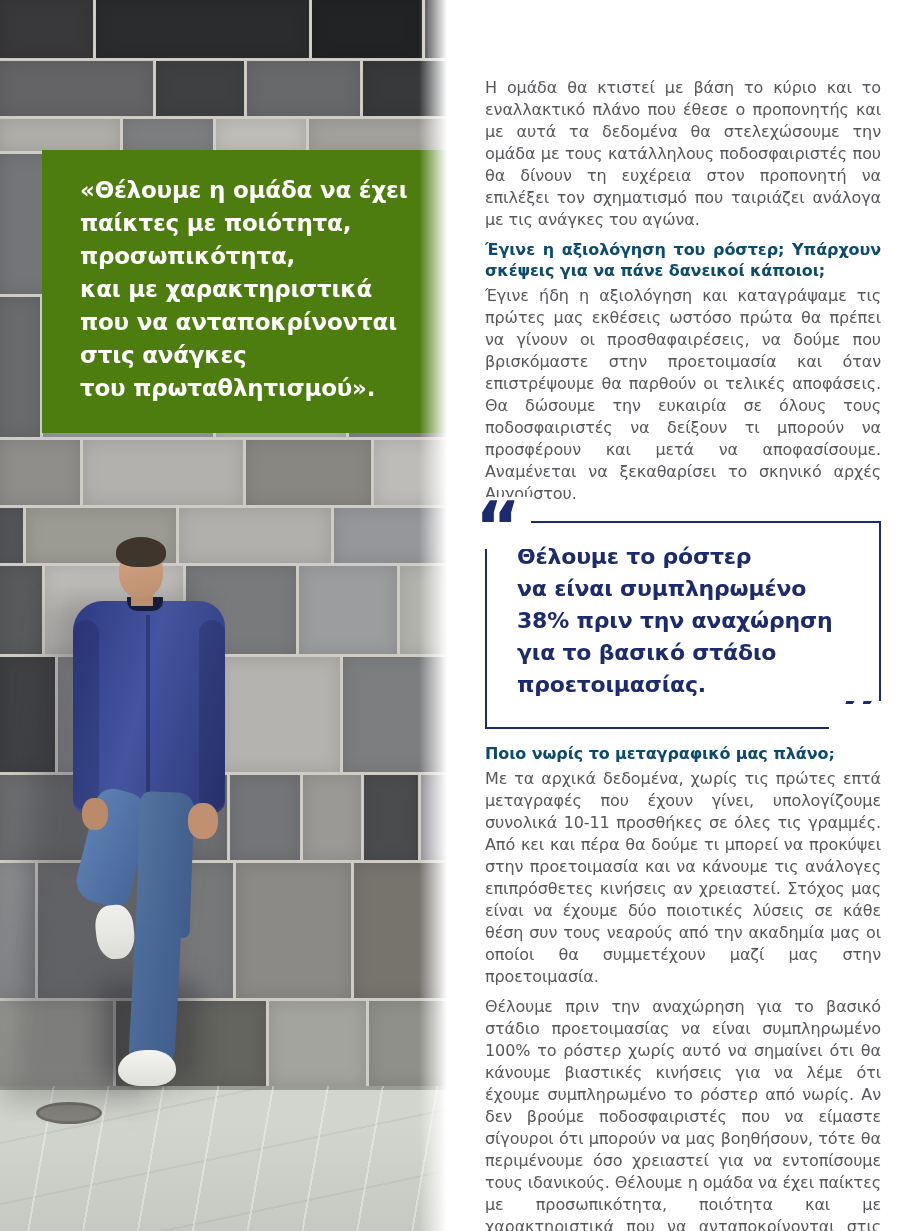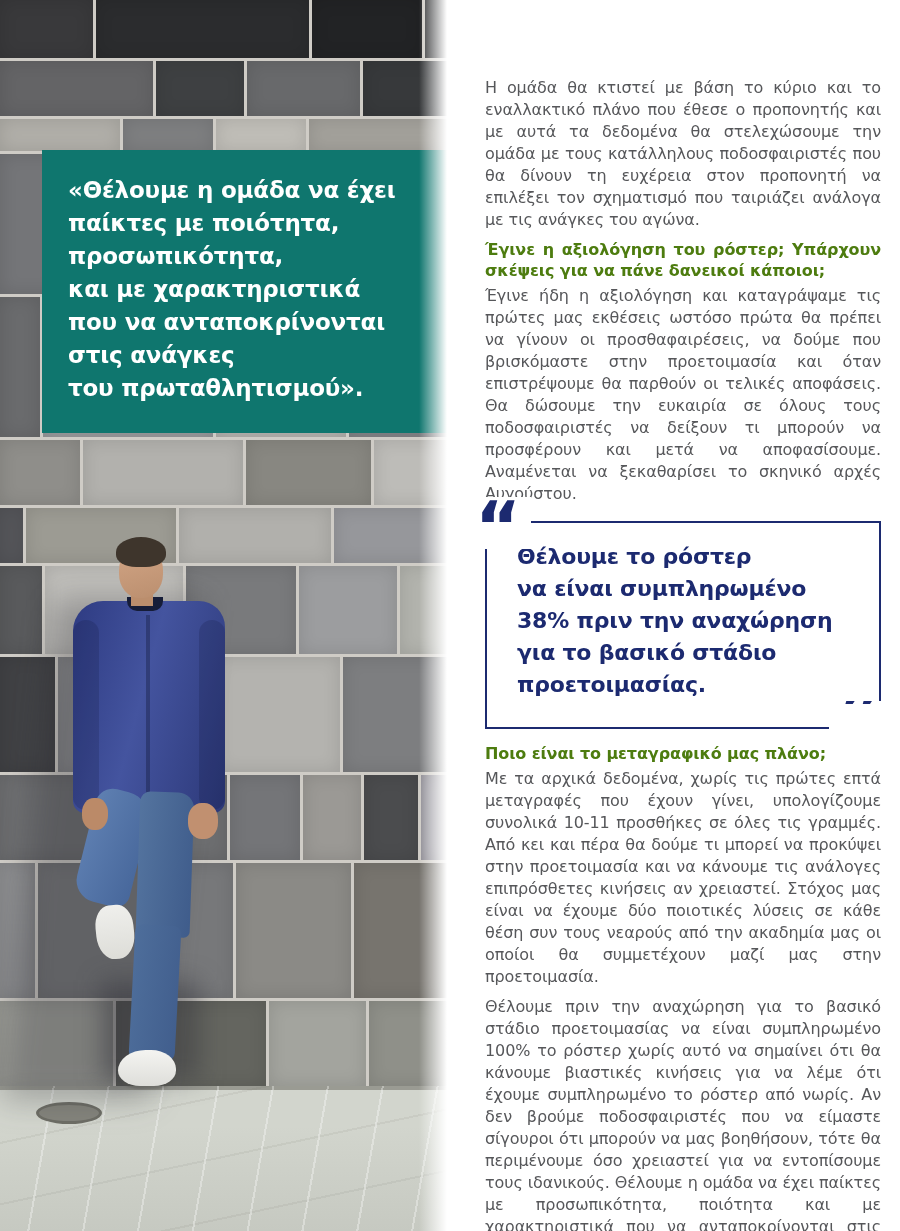--- a/index.html
+++ b/index.html
@@ -43,37 +43,37 @@
   .hand-left{left:82px;top:798px;width:26px;height:32px;background:#bb8a68;border-radius:45%;}
   .hand-right{left:188px;top:803px;width:30px;height:36px;background:#c19070;border-radius:45%;}
   .thigh-bent{left:85px;top:790px;width:56px;height:115px;background:linear-gradient(100deg,#5f80b2,#47679b);border-radius:18px 26px 14px 22px;transform:rotate(14deg);}
   .shoe-bent{left:96px;top:905px;width:38px;height:54px;background:linear-gradient(#efefec,#ddddd8);border-radius:40% 40% 45% 45%;transform:rotate(-6deg);}
   .leg-upper{left:138px;top:792px;width:54px;height:145px;background:linear-gradient(95deg,#54749f,#3f5c8b);border-radius:10px 16px 6px 6px;transform:rotate(2deg);}
   .leg-lower{left:132px;top:925px;width:46px;height:135px;background:linear-gradient(95deg,#4e6e9b,#415e8d);border-radius:8px;transform:rotate(3deg);}
   .shoe-standing{left:118px;top:1050px;width:58px;height:36px;background:linear-gradient(#f4f4f1,#dededa);border-radius:50% 45% 40% 40%/60% 55% 45% 45%;box-shadow:0 3px 2px rgba(80,80,75,.4);}
 
   .overlay-quote{
     position:absolute;left:42px;top:150px;width:450px;height:283px;box-sizing:border-box;
-    background:#0f766e;padding:24px 16px 0 26px;
+    background:#4d7c0f;padding:24px 16px 0 38px;
   }
   .oq-text{
     color:#ffffff;font-weight:bold;font-size:23px;line-height:33px;
     white-space:pre-line;letter-spacing:-.2px;
   }
   .fade{position:absolute;right:0;top:0;bottom:0;width:28px;
     background:linear-gradient(to right, rgba(255,255,255,0), #ffffff);}
 
   
   .content{position:absolute;left:485px;top:77px;width:396px;color:#56575a;}
   .content p{
     margin:0 0 8px 0;font-size:16px;line-height:22px;text-align:justify;
     letter-spacing:-.1px;
   }
   .content h3{
-    margin:5px 0 4px 0;font-size:16px;line-height:21px;color:#4d7c0f;
+    margin:5px 0 4px 0;font-size:16px;line-height:21px;color:#0c4a6e;
     text-align:justify;font-weight:bold;letter-spacing:-.1px;
   }
   .pullquote{
     position:relative;margin:16px 0 14px 0;border:2px solid #1c2a70;
     padding:18px 12px 26px 30px;
   }
   .pq-text{
     color:#1c2a70;font-weight:bold;font-size:22px;line-height:32px;
     white-space:pre-line;letter-spacing:-.2px;
   }
@@ -218,18 +218,18 @@
     <figure class="pullquote" style="margin-left:0;margin-right:0;">
       <span class="q-open">“</span>
       <div class="pq-text">Θέλουμε το ρόστερ
 να είναι συμπληρωμένο
 38% πριν την αναχώρηση
 για το βασικό στάδιο
 προετοιμασίας.</div>
       <span class="q-close">”</span>
     </figure>
 
-    <h3>Ποιο είναι το μεταγραφικό μας πλάνο;</h3>
+    <h3>Ποιο νωρίς το μεταγραφικό μας πλάνο;</h3>
     <p>Με τα αρχικά δεδομένα, χωρίς τις πρώτες επτά μεταγραφές που έχουν γίνει, υπολογίζουμε συνολικά 10-11 προσθήκες σε όλες τις γραμμές. Από κει και πέρα θα δούμε τι μπορεί να προκύψει στην προετοιμασία και να κάνουμε τις ανάλογες επιπρόσθετες κινήσεις αν χρειαστεί. Στόχος μας είναι να έχουμε δύο ποιοτικές λύσεις σε κάθε θέση συν τους νεαρούς από την ακαδημία μας οι οποίοι θα συμμετέχουν μαζί μας στην προετοιμασία.</p>
     <p>Θέλουμε πριν την αναχώρηση για το βασικό στάδιο προετοιμασίας να είναι συμπληρωμένο 100% το ρόστερ χωρίς αυτό να σημαίνει ότι θα κάνουμε βιαστικές κινήσεις για να λέμε ότι έχουμε συμπληρωμένο το ρόστερ από νωρίς. Αν δεν βρούμε ποδοσφαιριστές που να είμαστε σίγουροι ότι μπορούν να μας βοηθήσουν, τότε θα περιμένουμε όσο χρειαστεί για να εντοπίσουμε τους ιδανικούς. Θέλουμε η ομάδα να έχει παίκτες με προσωπικότητα, ποιότητα και με χαρακτηριστικά που να ανταποκρίνονται στις ανάγκες του πρωταθλητισμού.</p>
 
   </main>
 </div>
 
 </body></html>

